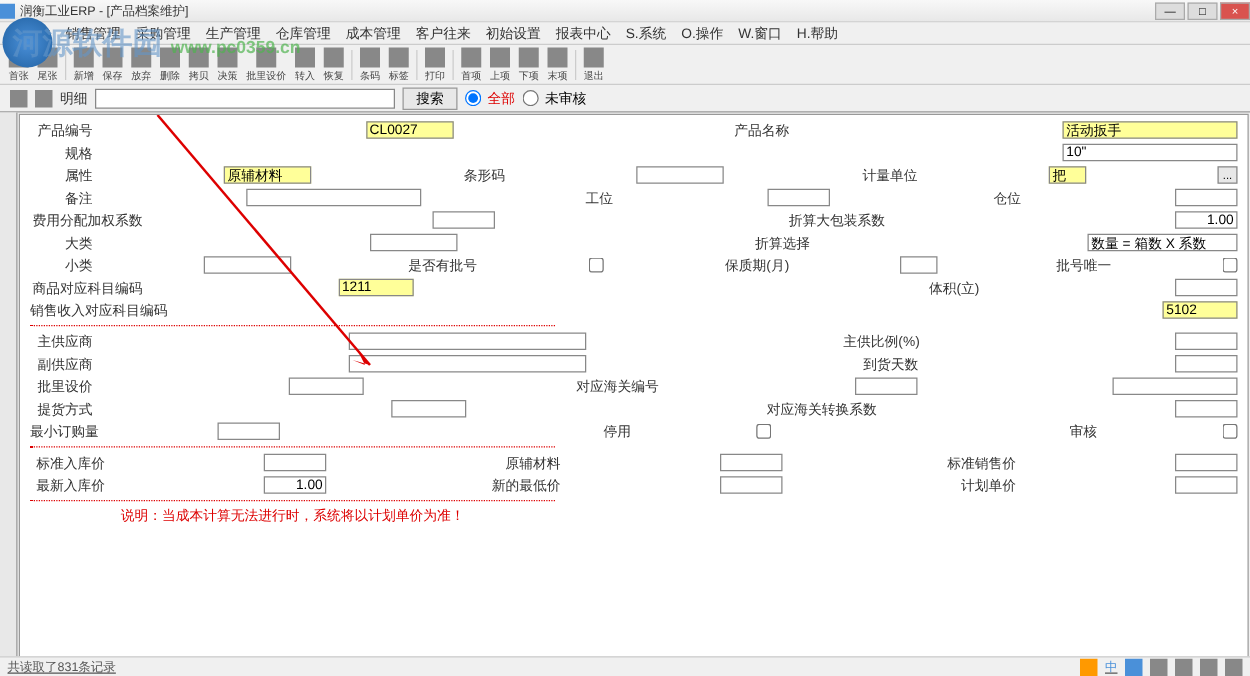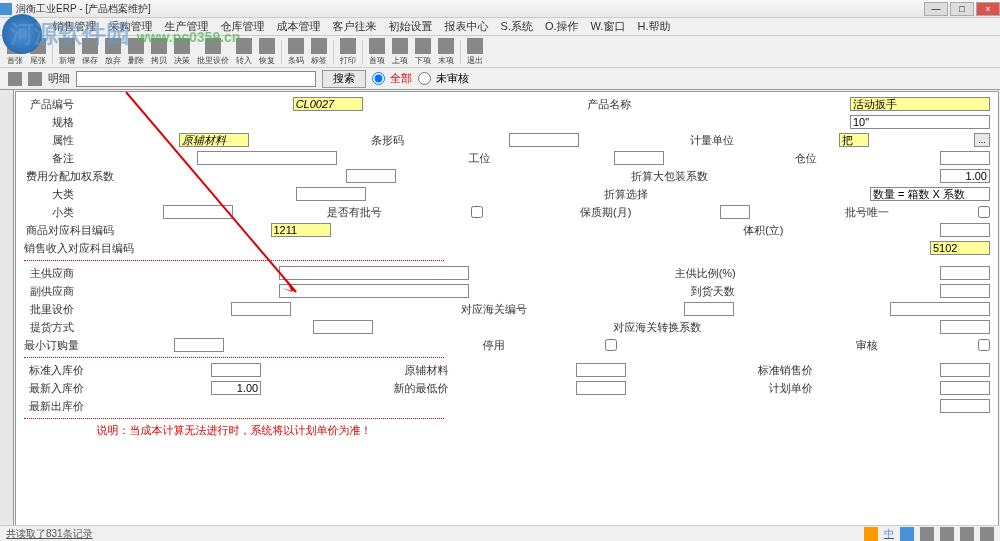--- a/index.html
+++ b/index.html
@@ -38,21 +38,21 @@
     .form-row { display: flex; align-items: center; height: 16px; margin-bottom: 2px; gap: 0; justify-content: space-between; }
     .lbl { text-align: right; color: #333; font-size: 11px; white-space: nowrap; }
     .lbl.w50 { width: 50px; }
     .lbl.w60 { width: 60px; }
     .lbl.w80 { width: 80px; }
     .lbl.w90 { width: 90px; }
     .inp { height: 14px; border: 1px solid #888; font-size: 11px; padding: 0 2px; background: #fff; }
     .inp.yellow { background: #ffff99; }
     .inp.w50 { width: 50px; }
     .inp.w60 { width: 60px; }
-    .inp.w70 { width: 70px; font-style: italic; }
+    .inp.w70 { width: 70px; }
     .inp.w100 { width: 100px; }
     .inp.w120 { width: 120px; }
     .inp.w140 { width: 140px; }
     .chk { width: 12px; height: 12px; }
     .btn-ellipsis { width: 16px; height: 14px; background: #e8e8e8; border: 1px solid #888; font-size: 9px; cursor: pointer; }
     
     .dotted-line { border-top: 1px dotted #d00; margin: 4px 0; width: 420px; }
     .note-text { color: #d00; font-size: 11px; text-align: center; width: 420px; }
     
     .arrow-overlay { position: absolute; top: 0; left: 0; pointer-events: none; z-index: 10; }
@@ -327,24 +327,20 @@
 
     <div class="form-row">
       <span class="lbl w60">最新入库价</span>
       <input class="inp w50" style="text-align: right;" value="1.00">
       <span class="lbl w60">新的最低价</span>
       <input class="inp w50" style="">
       <span class="lbl w60">计划单价</span>
       <input class="inp w50" style="">
     </div>
 
-    <div class="form-row">
-      <span class="lbl w60">最新出库价</span>
-      <input class="inp w50" style="">
-    </div>
 
     <div class="dotted-line"></div>
     <div class="note-text">说明：当成本计算无法进行时，系统将以计划单价为准！</div>
 
     <svg class="arrow-overlay" width="440" height="300">
       <line x1="110" y1="0" x2="280" y2="200" stroke="#d00" stroke-width="2"></line>
       <polygon points="280,200 270,188 276,200 266,196" fill="#d00"></polygon>
     </svg>
 
   </div>

